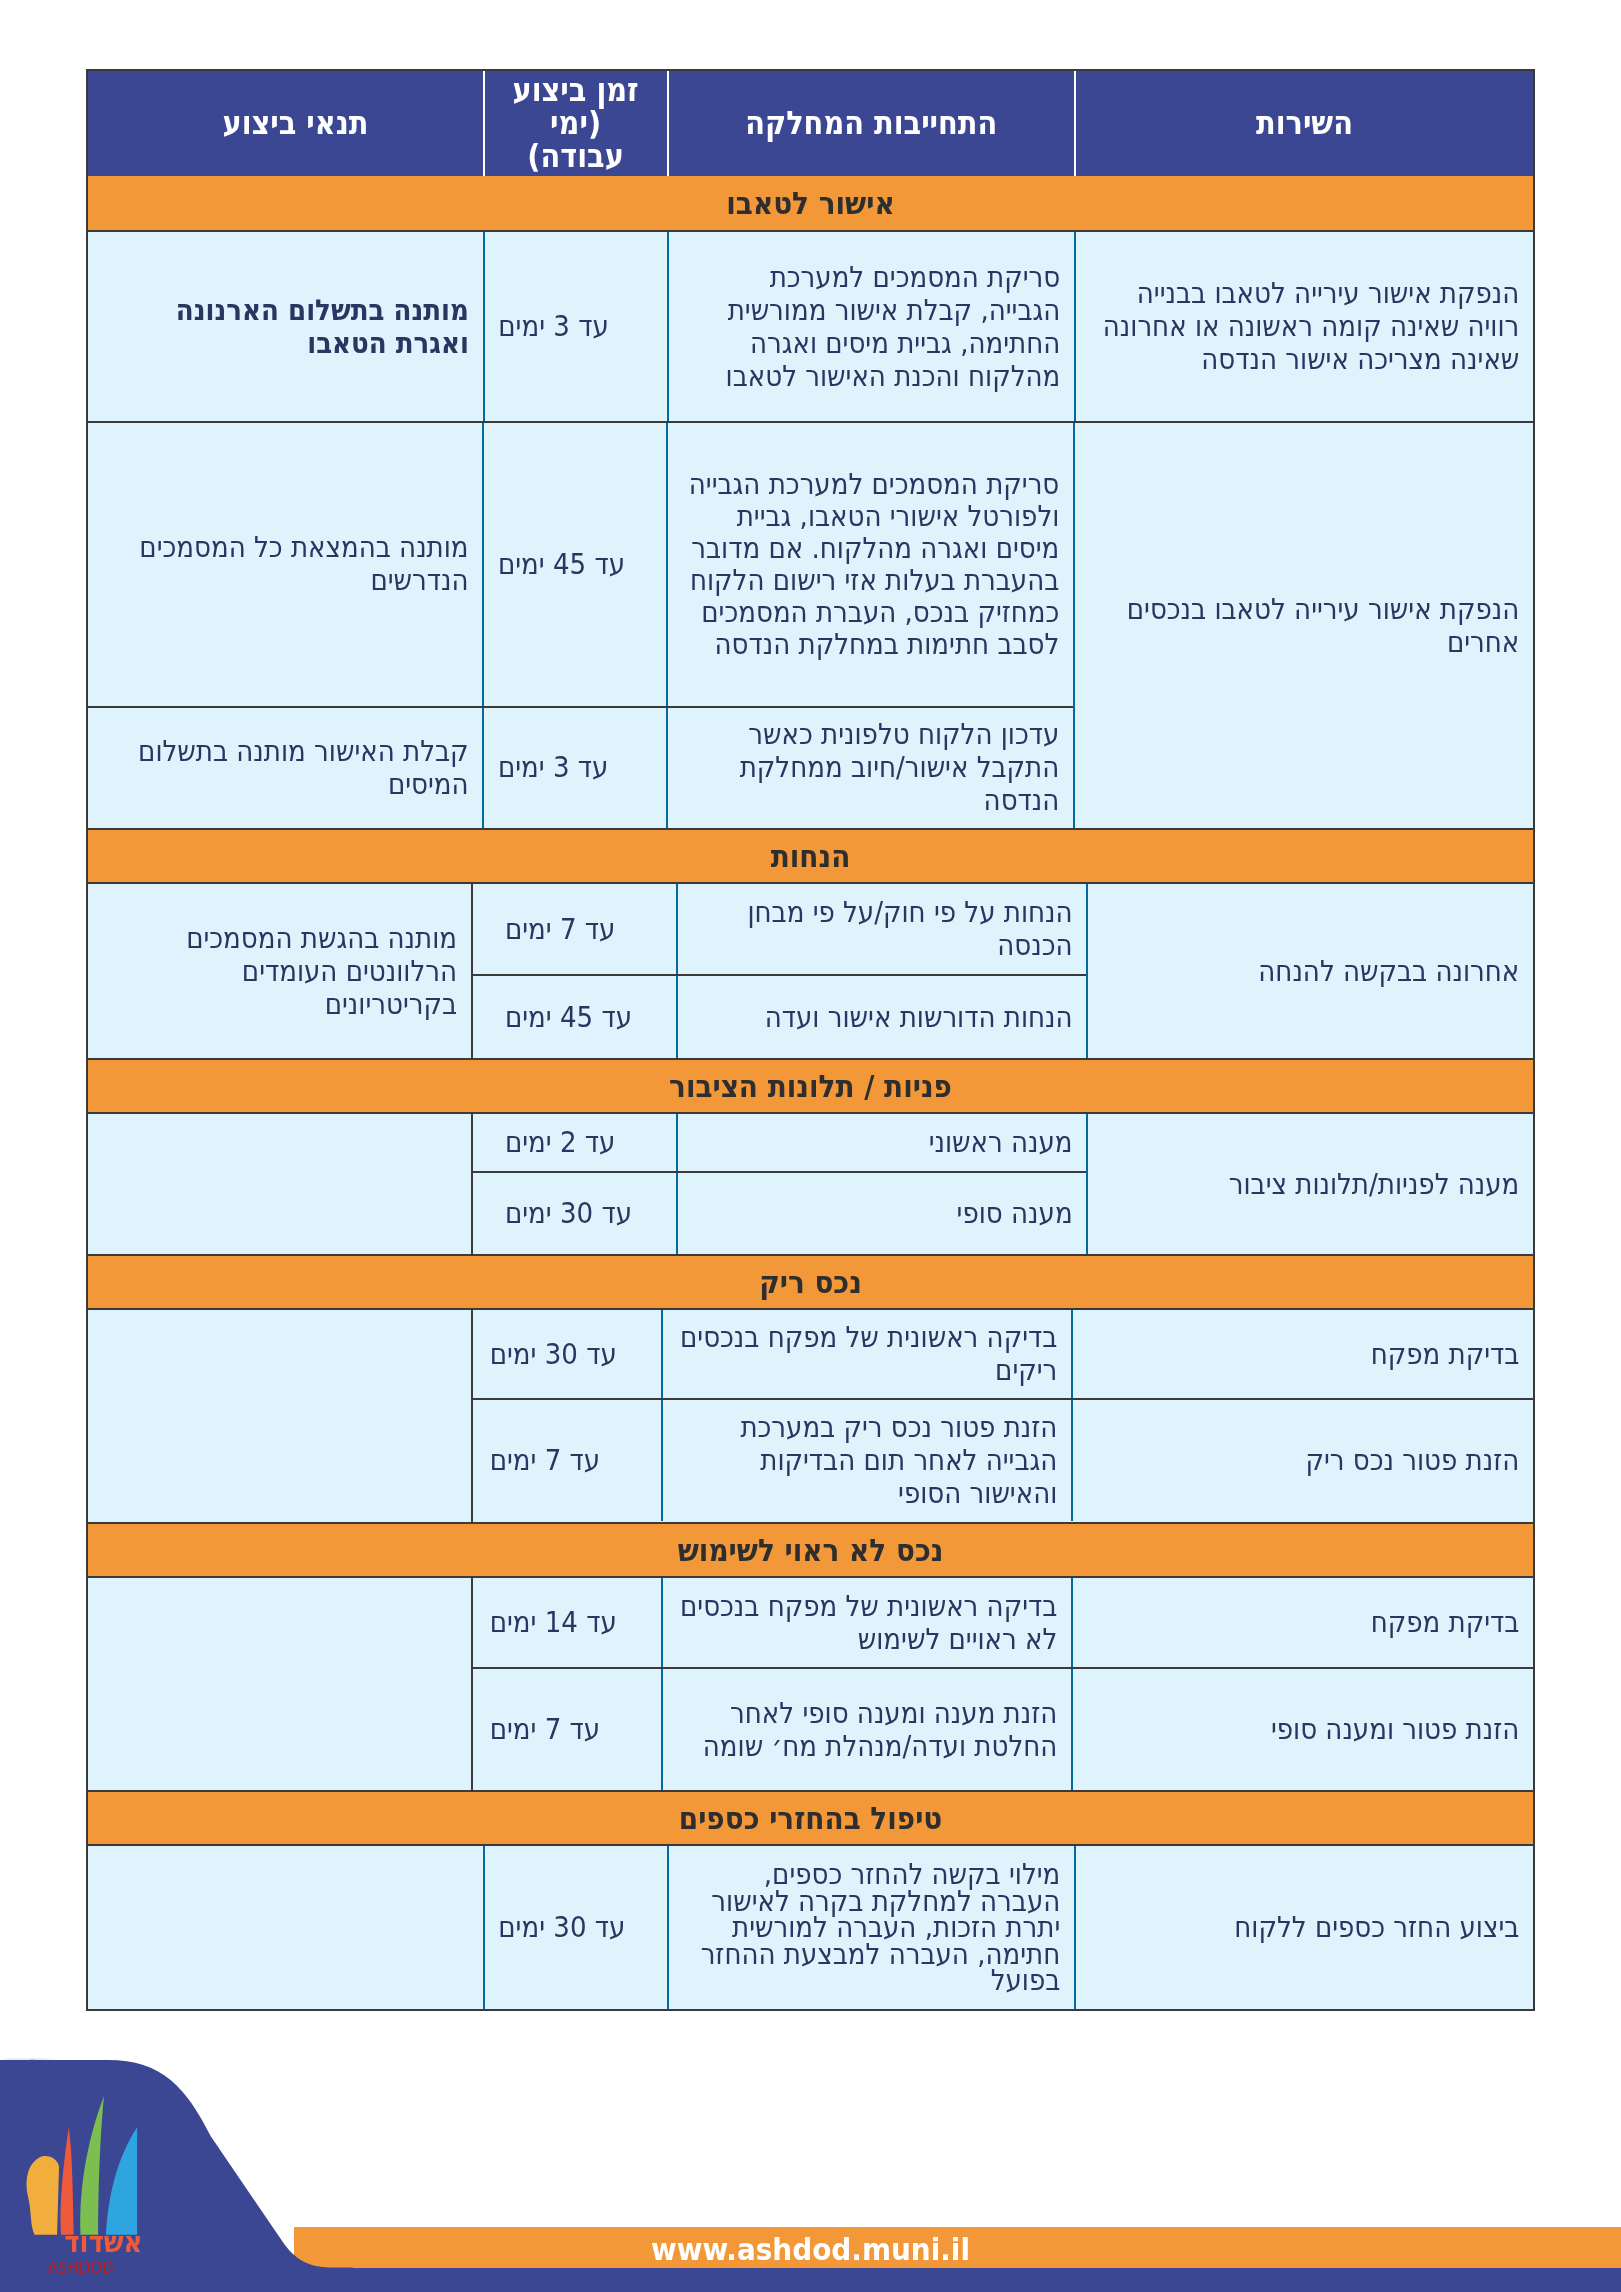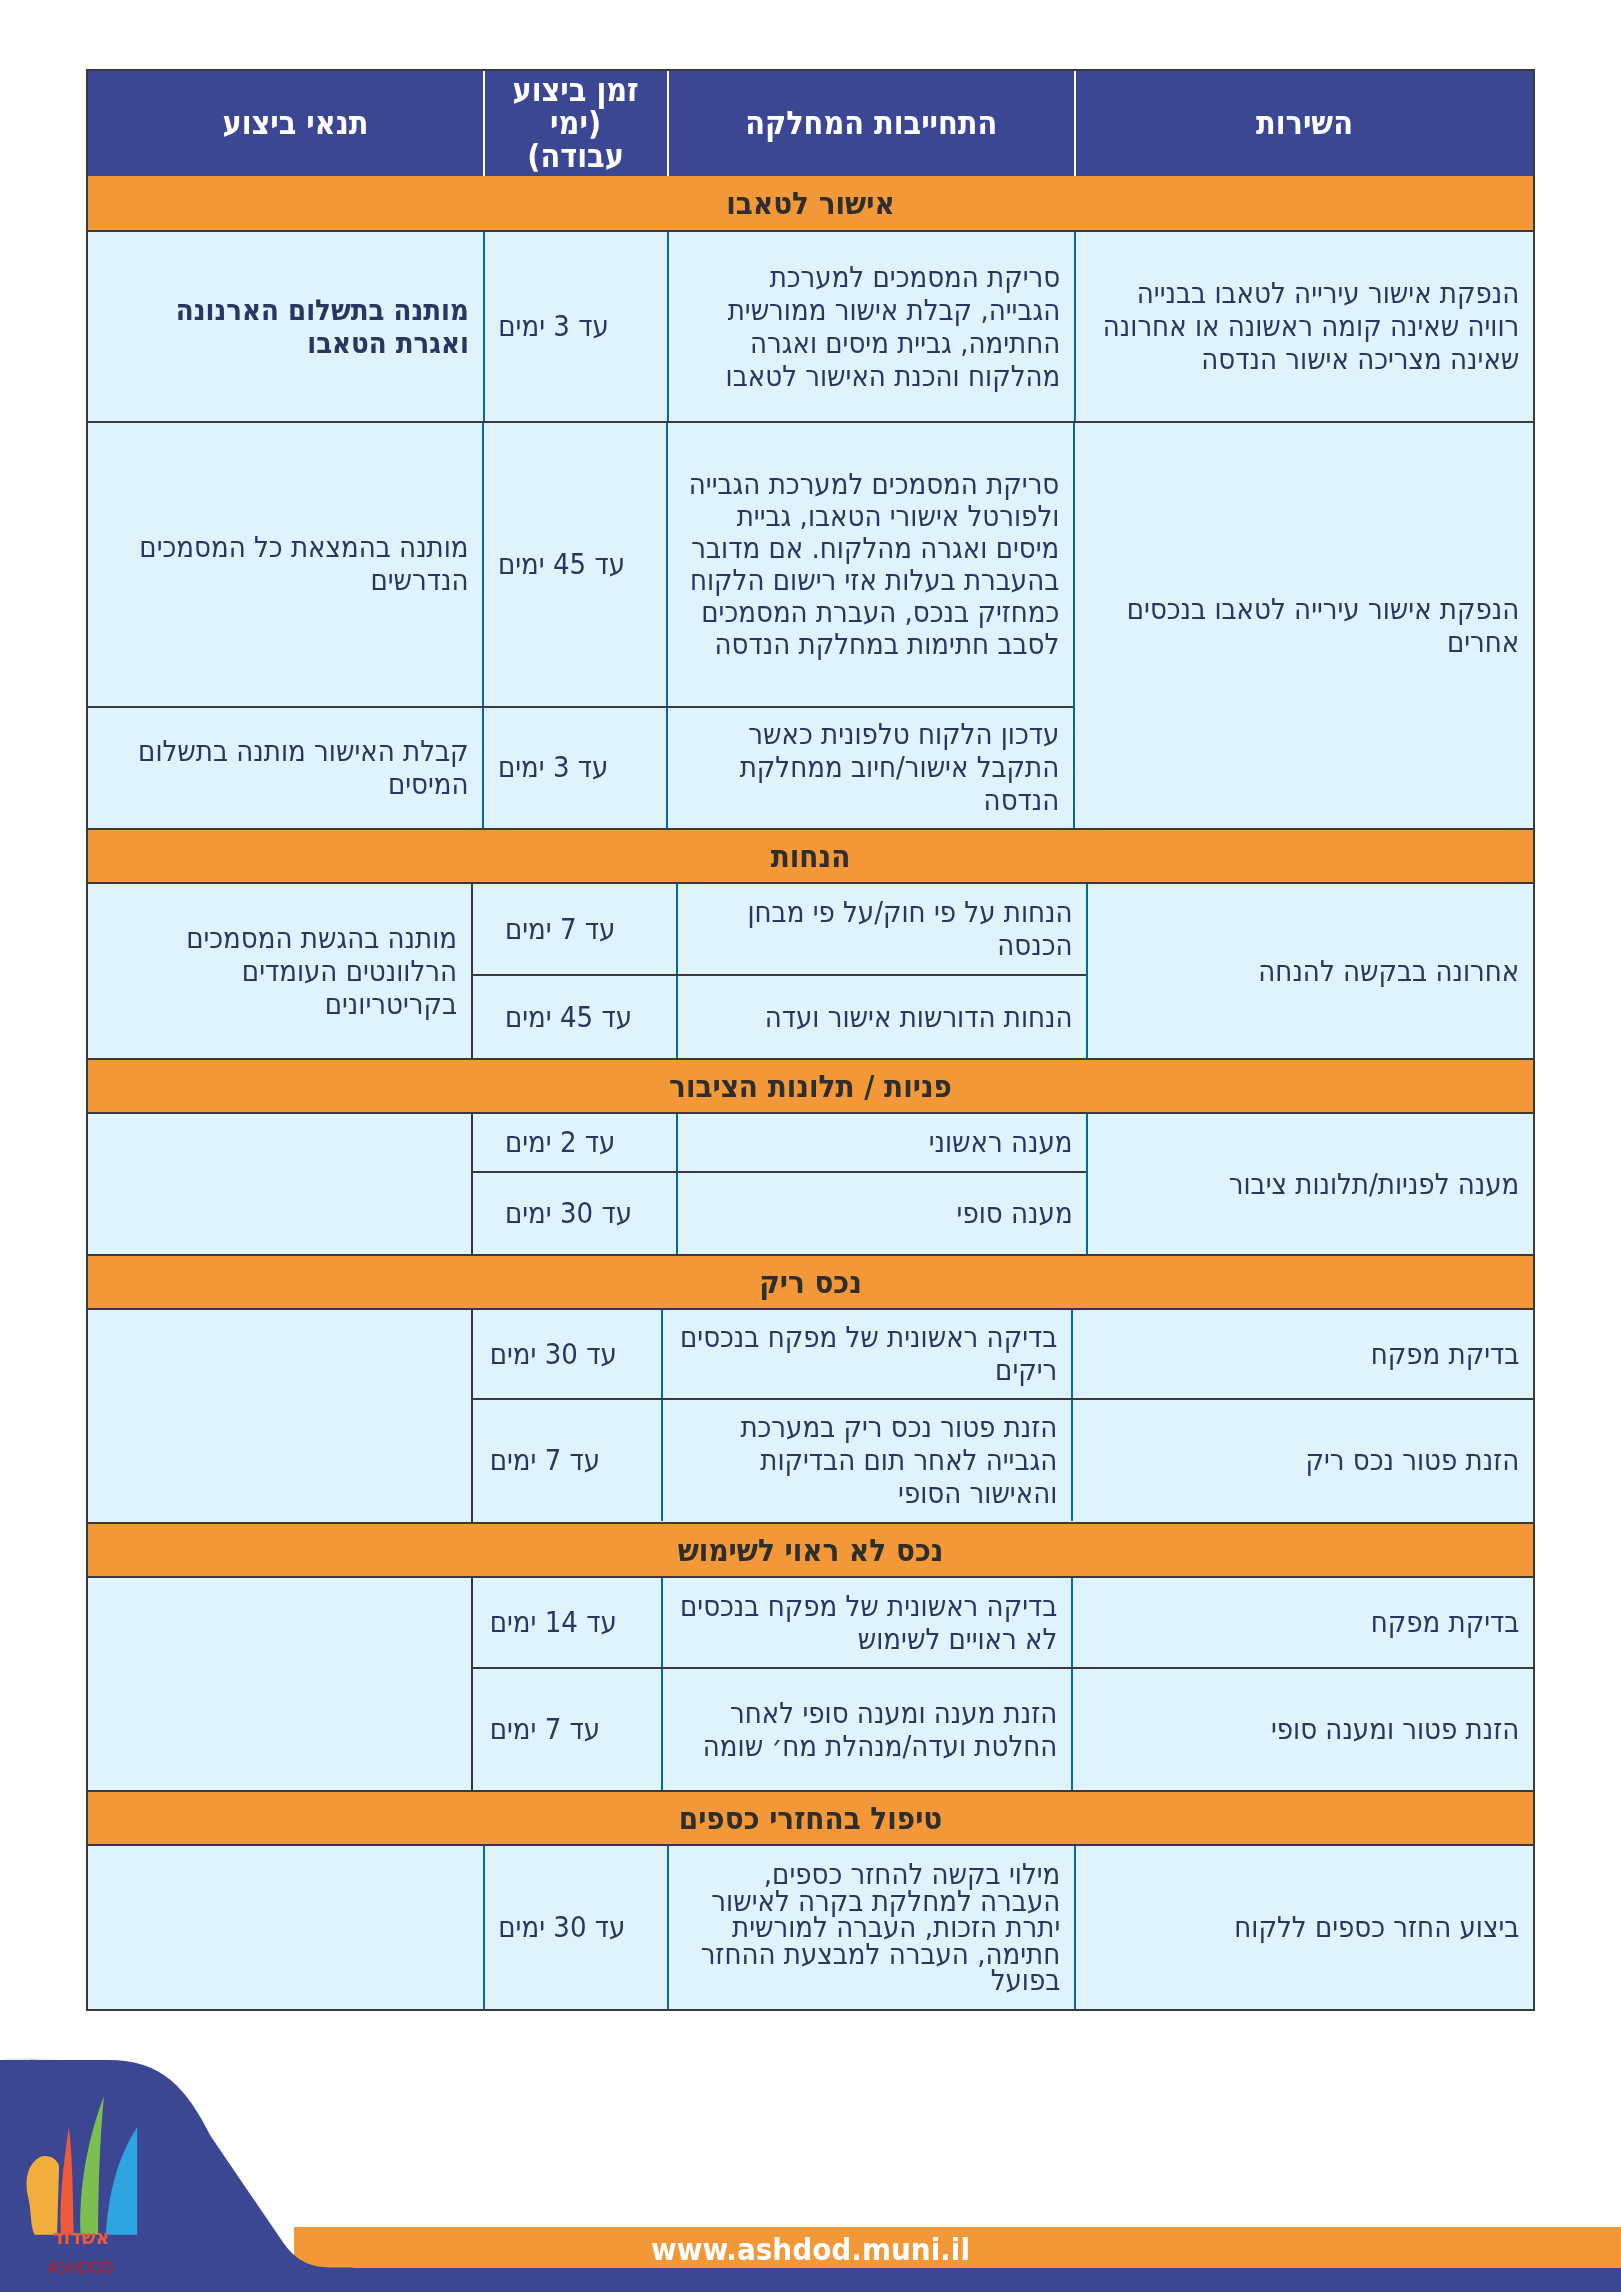--- a/index.html
+++ b/index.html
@@ -178,16 +178,16 @@
 </svg>
 <div class="url">www.ashdod.muni.il</div>
 
 <div class="logo">
   <svg width="123" height="186" viewBox="0 0 126 190">
     <path d="M8,110 C4,90 10,75 22,70 C30,68 38,72 40,80 L38,150 L15,150 C10,140 12,125 8,110 Z" fill="#f2ae3c"></path>
     <path d="M50,40 C44,80 40,120 42,150 L55,150 C54,110 54,70 50,40 Z" fill="#ef5a3a"></path>
     <path d="M86,8 C70,50 60,100 62,150 L80,150 C80,100 82,50 86,8 Z" fill="#7cbf50"></path>
     <path d="M120,40 C100,70 90,110 88,150 L120,150 Z" fill="#2fa5df"></path>
   </svg>
-  <div style="position:absolute;left:0;top:137px;width:123px;text-align:center;color:#ef5a3a;font-weight:bold;font-size:21px;direction:rtl;">אשדוד</div>
+  <div style="position:absolute;left:0;top:137px;width:123px;color:#ef5a3a;font-weight:bold;font-size:29px;direction:rtl;">אשדוד</div>
   <div style="position:absolute;left:9px;top:169px;width:104px;text-align:center;color:#b91c1c;font-size:16.7px;">ASHDOD</div>
 </div>
 
 
 </body></html>

